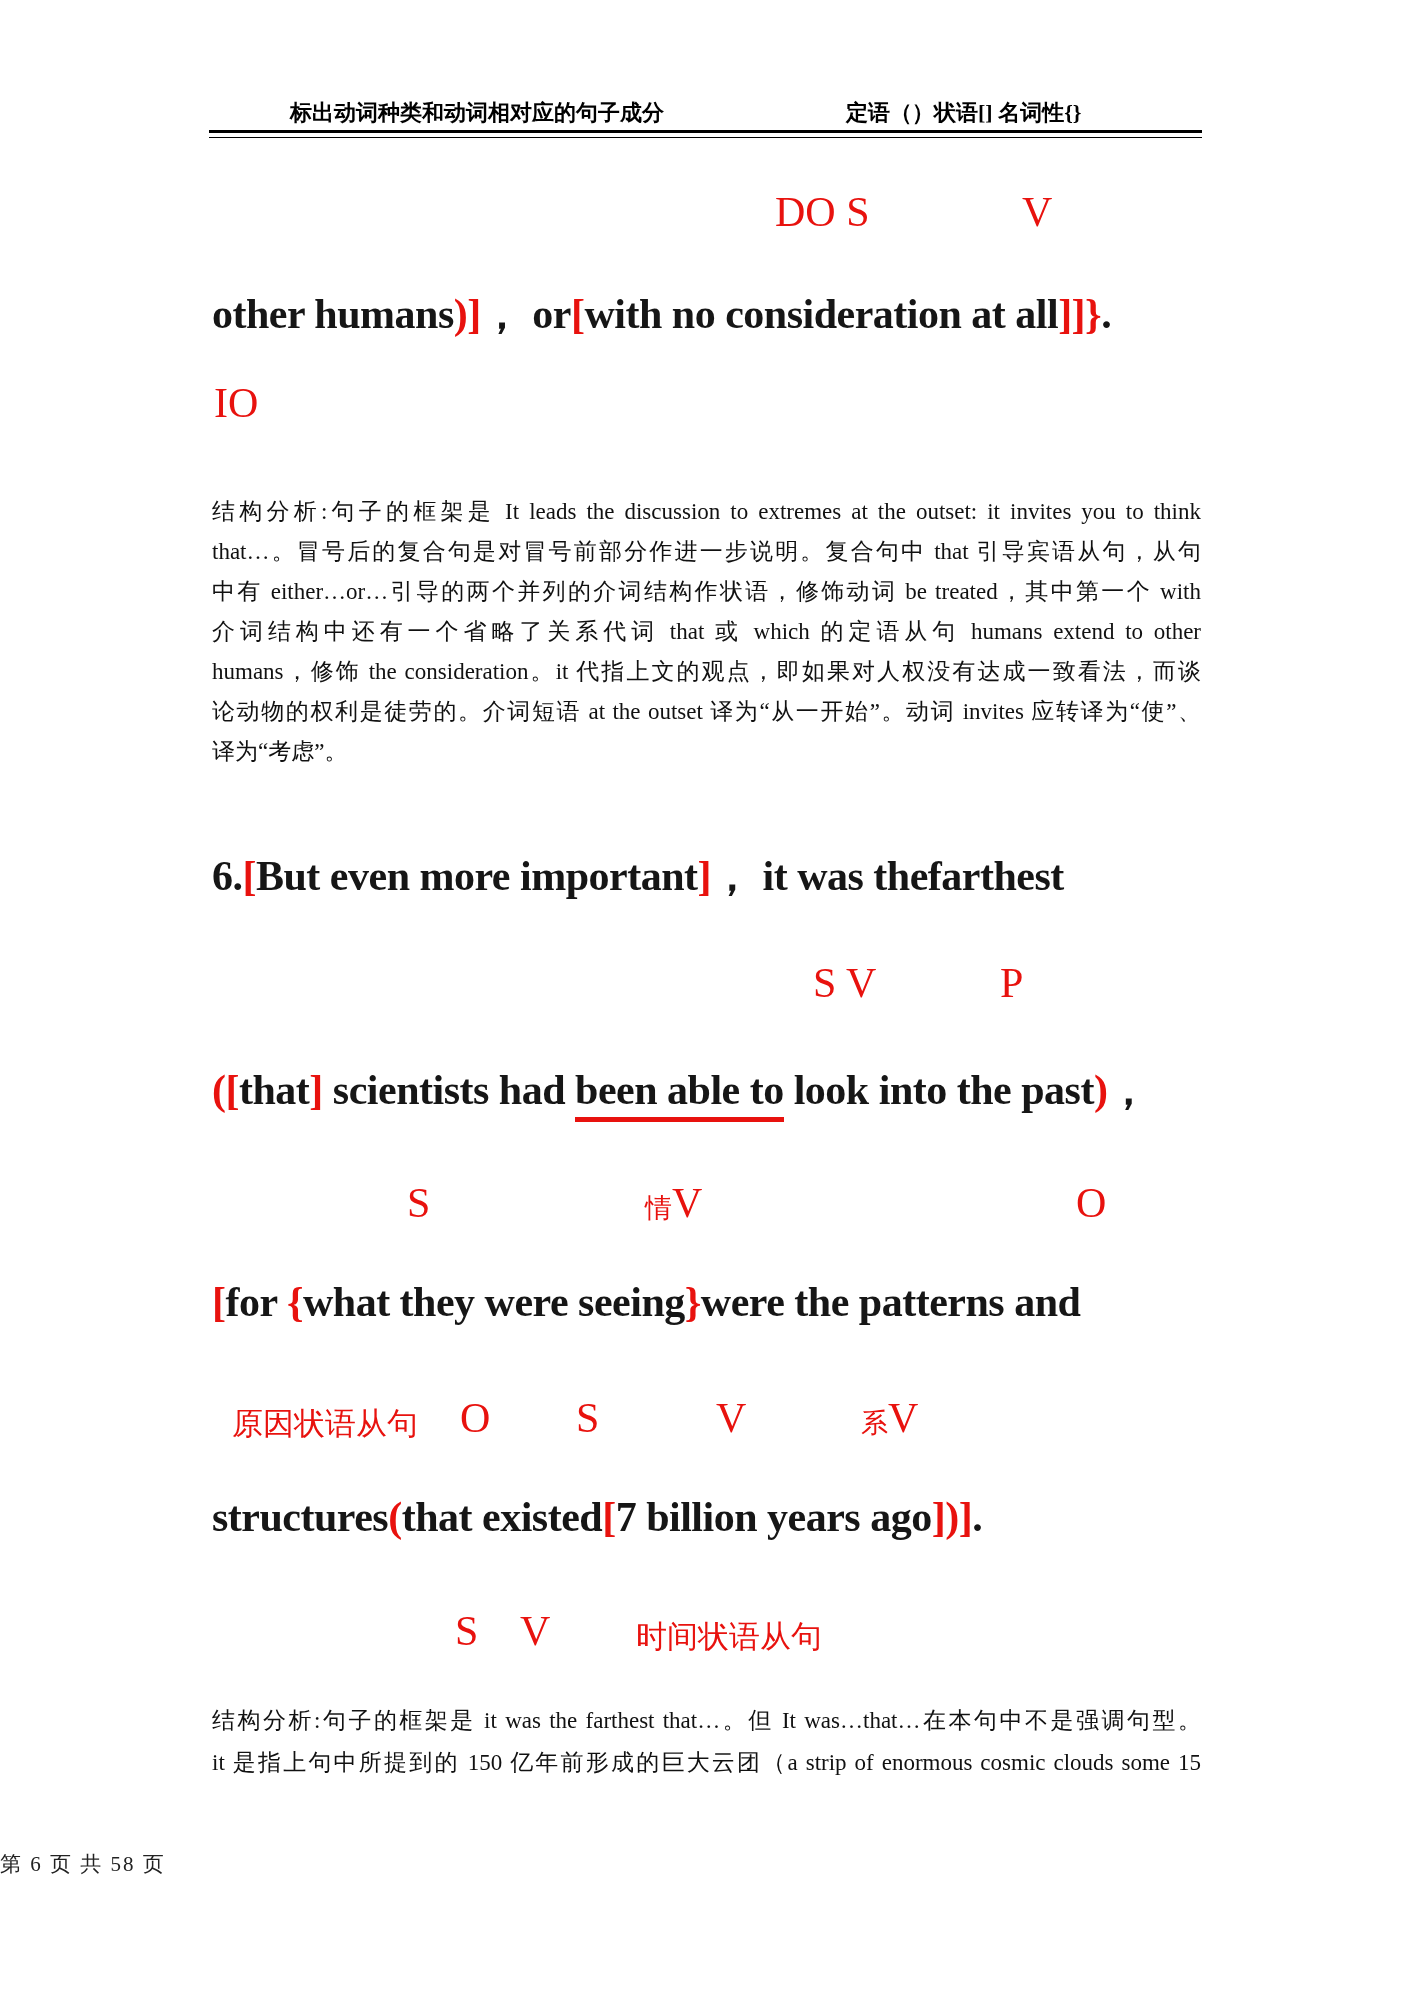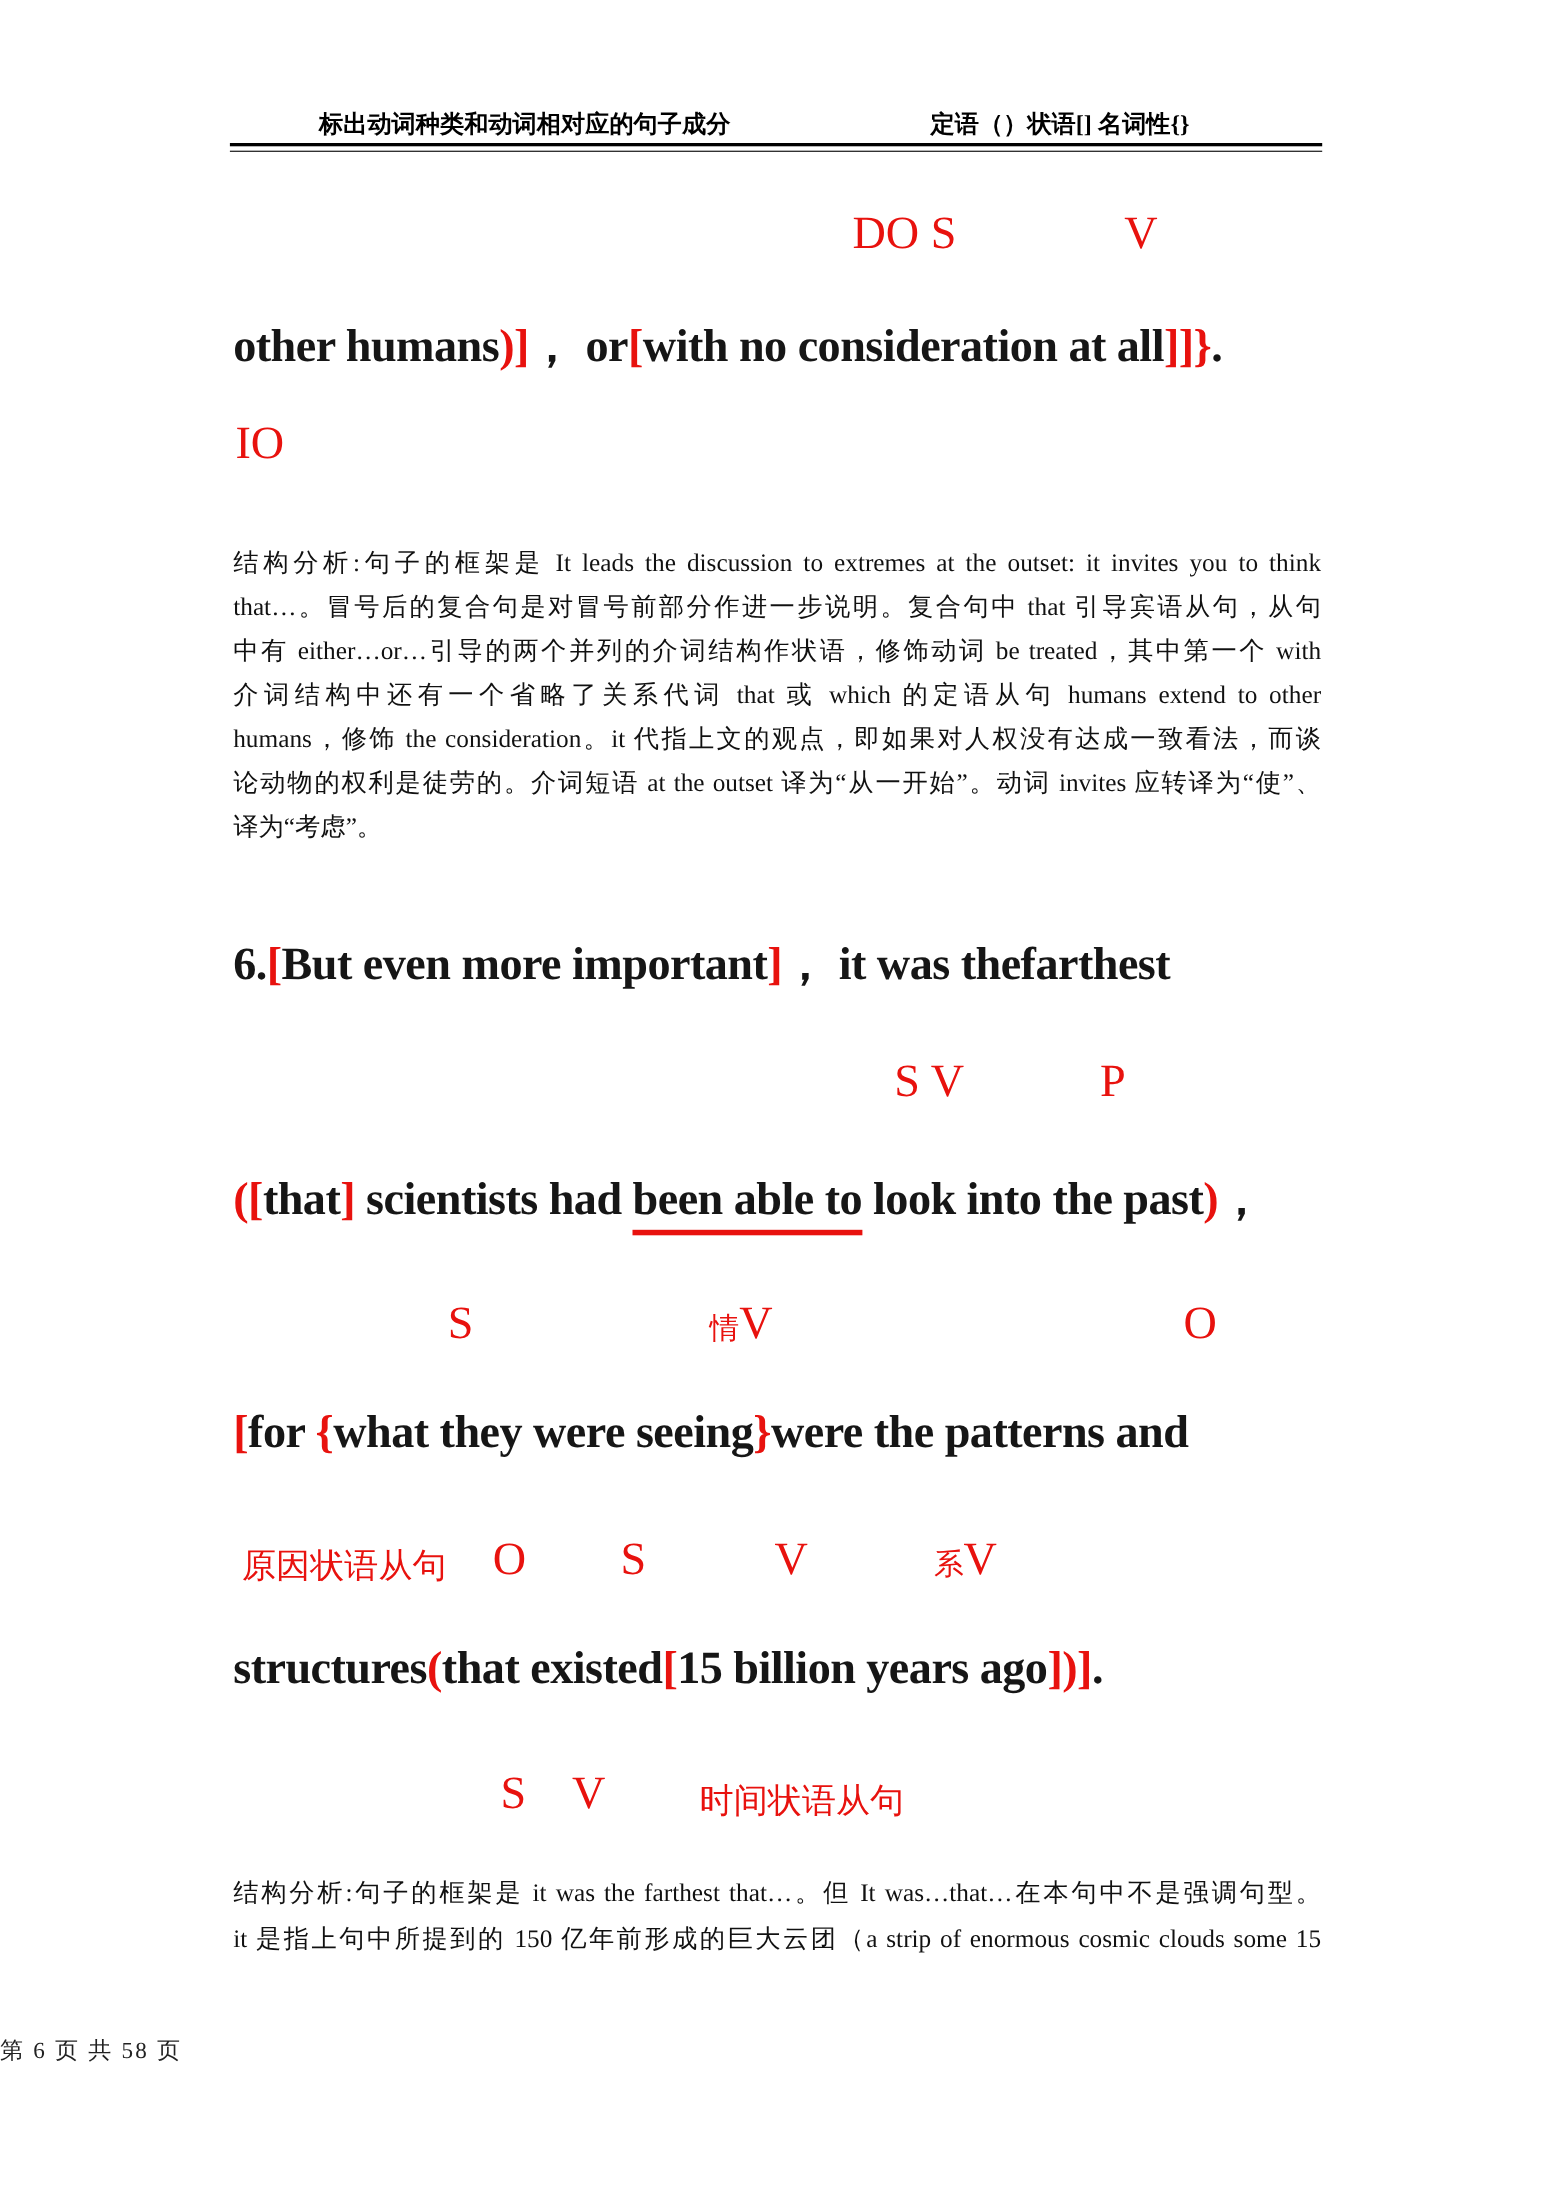--- a/index.html
+++ b/index.html
@@ -78,29 +78,29 @@
   <div class="abs big" style="left:212px;top:1062px"><span class="s-red">([</span><span class="s-ink">that</span><span class="s-red">]</span><span class="s-ink"> scientists had </span><span class="s-u-red">been able to</span><span class="s-ink"> look into the past</span><span class="s-red">)</span><span class="s-ink">，</span></div>
 
   <div class="annrow" style="left:0;top:1178px;width:1414px">
     <span class="a" style="left:407px">S</span>
     <span class="a" style="left:645px"><span class="s-red-sm">情</span><span class="s-red">V</span></span>
     <span class="a" style="left:1076px">O</span>
   </div>
 
   <div class="abs big" style="left:212px;top:1278px"><span class="s-red">[</span><span class="s-ink">for </span><span class="s-red">{</span><span class="s-ink">what they were seeing</span><span class="s-red">}</span><span class="s-ink">were the patterns and</span></div>
 
-  <div class="annrow" style="left:4px;top:1393px;width:1202px">
+  <div class="annrow" style="left:16px;top:1393px;width:1202px">
     <span class="a cn" style="left:216px">原因状语从句</span>
     <span class="a" style="left:444px">O</span>
     <span class="a" style="left:560px">S</span>
     <span class="a" style="left:700px">V</span>
     <span class="a" style="left:845px"><span class="s-red-sm">系</span><span class="s-red">V</span></span>
   </div>
 
-  <div class="abs big" style="left:212px;top:1493px"><span class="s-ink">structures</span><span class="s-red">(</span><span class="s-ink">that existed</span><span class="s-red">[</span><span class="s-ink">15 billion years ago</span><span class="s-red">])]</span><span class="s-ink">.</span></div>
+  <div class="abs big" style="left:212px;top:1493px"><span class="s-ink">structures</span><span class="s-red">(</span><span class="s-ink">that existed</span><span class="s-red">[</span><span class="s-ink">7 billion years ago</span><span class="s-red">])]</span><span class="s-ink">.</span></div>
 
   <div class="annrow" style="left:0;top:1606px;width:1414px">
     <span class="a" style="left:455px">S</span>
     <span class="a" style="left:520px">V</span>
     <span class="a cn" style="left:636px">时间状语从句</span>
   </div>
 
   <div class="para para2" style="left:212px;top:1700px">
       <div class="pline">结构分析:句子的框架是 it was the farthest that…。但 It was…that…在本句中不是强调句型。</div>
       <div class="pline">it 是指上句中所提到的 150 亿年前形成的巨大云团（a strip of enormous cosmic clouds some 15</div>

